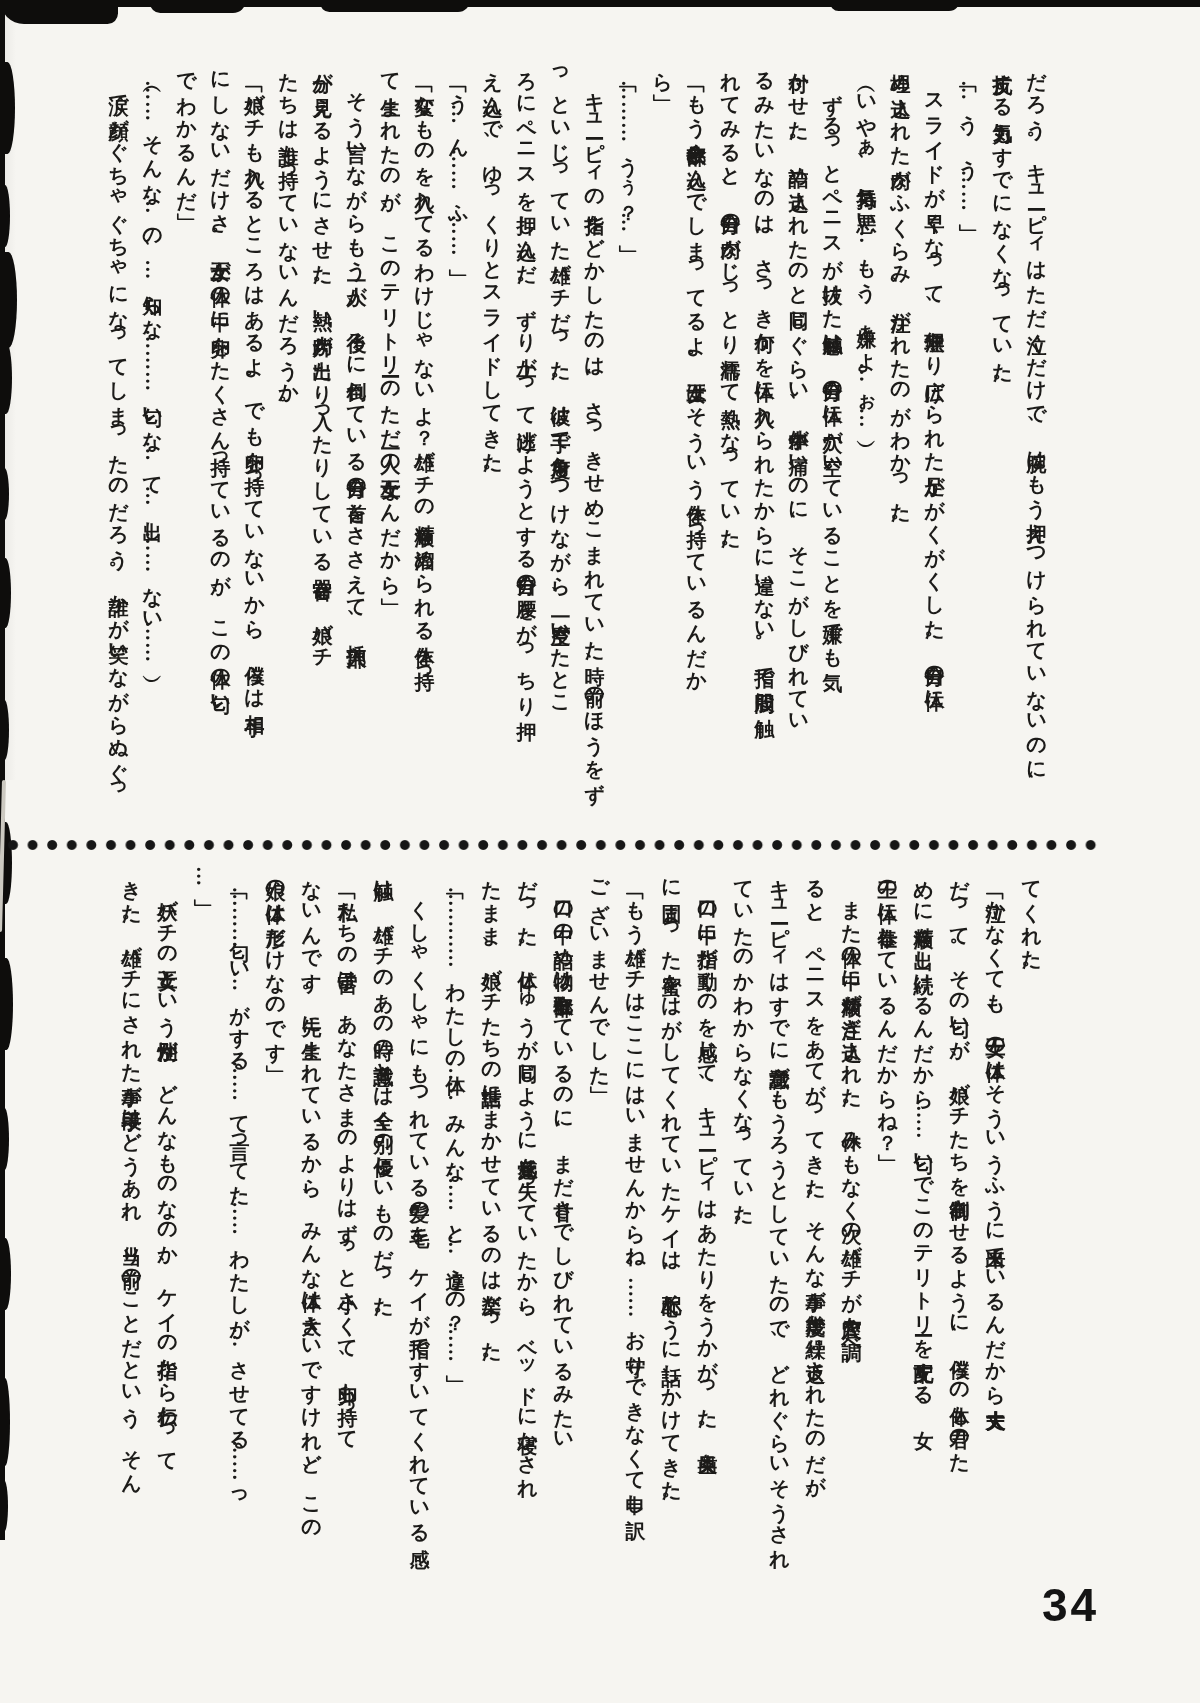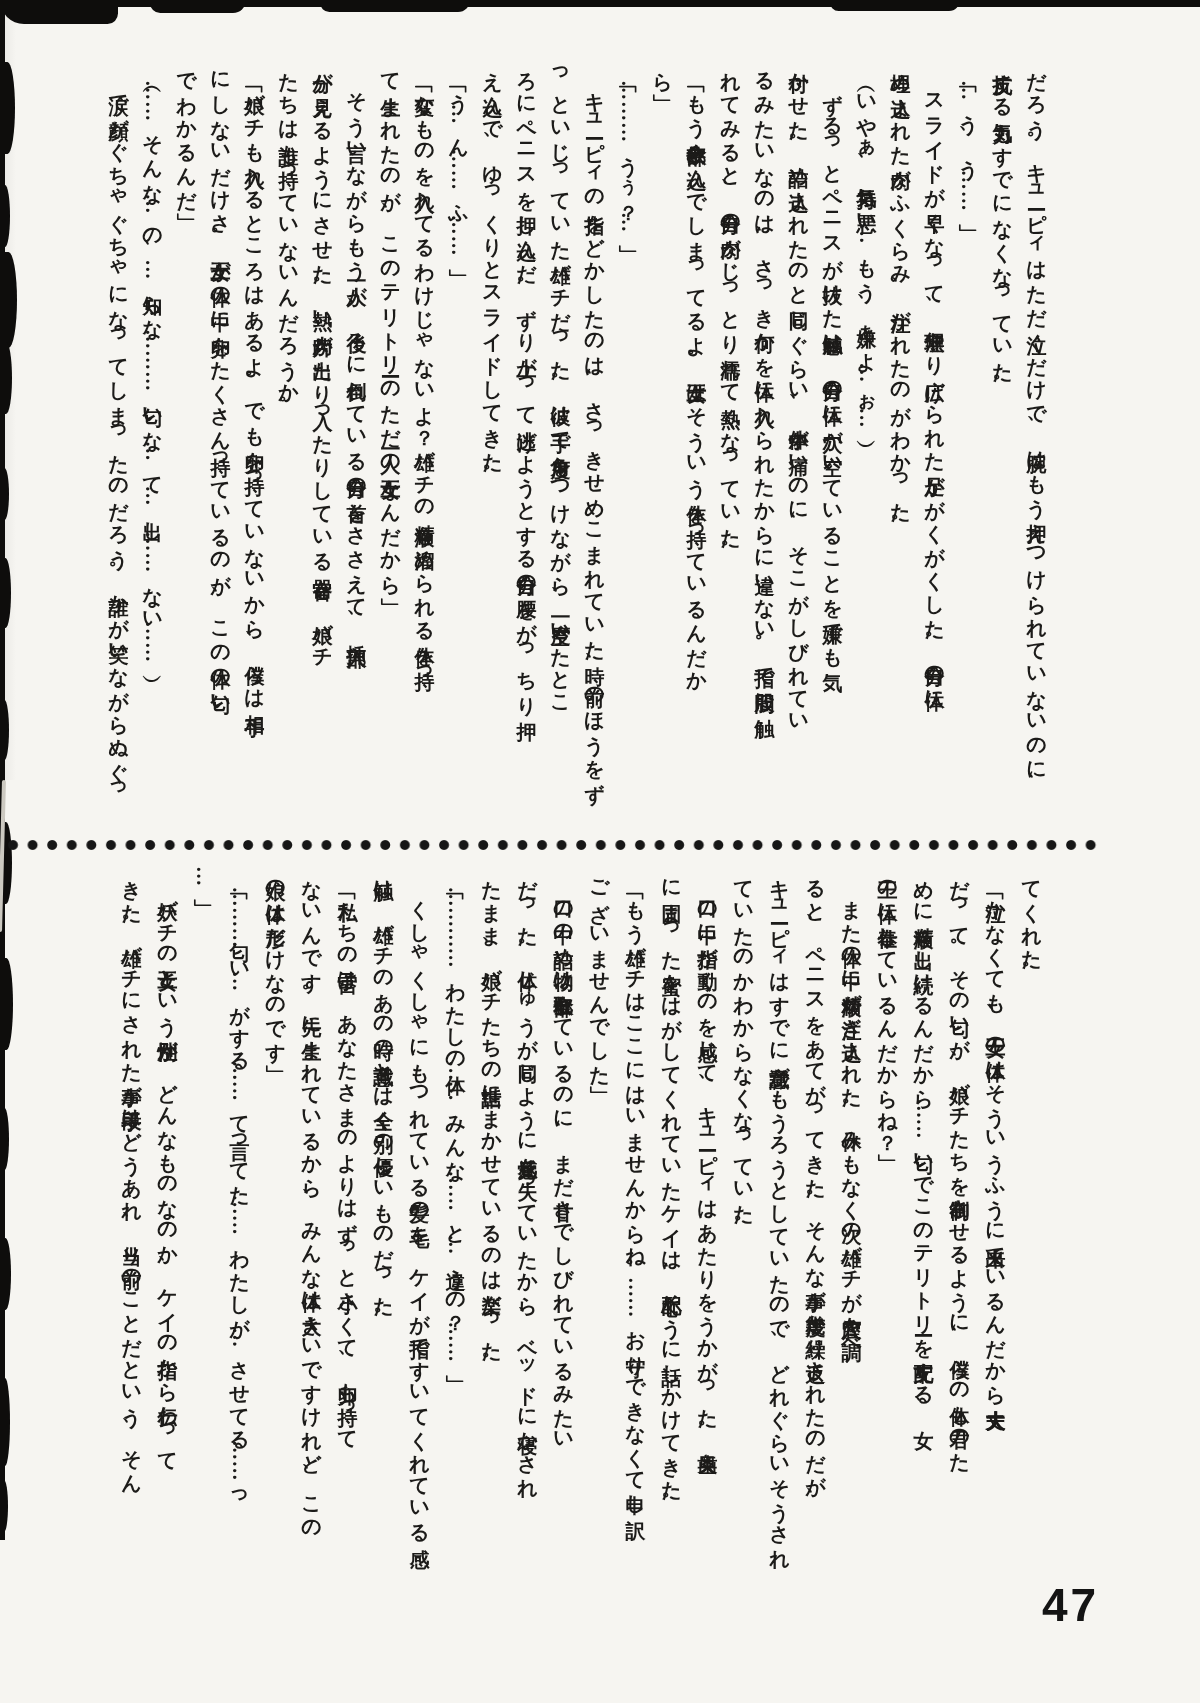--- a/index.html
+++ b/index.html
@@ -181,15 +181,15 @@
       <div class="vcol">触は、雄バチのあの時の意識とは全く別の優しいものだった。</div>
       <div class="vcol">　「私たちの子宮は、あなたさまのよりはずっと小さくて、卵も持って</div>
       <div class="vcol">ないんです。先に生まれているから、みんな体は大きいですけれど、この</div>
       <div class="vcol">娘の体は形だけなのです」</div>
       <div class="vcol">　「……匂…い…がする……て言ってた……わたしが…させてる……っ</div>
       <div class="vcol">…」</div>
       <div class="vcol">　妖バチの女王という性別が、どんなものなのか、ケイの指から伝わって</div>
       <div class="vcol">きた。雄バチにされた事が手段はどうあれ、当り前のことだという、そん</div>
     </div>
 
-  <div class="page-number">47</div>
+  <div class="page-number">34</div>
 
 </div>
 
 </body></html>

